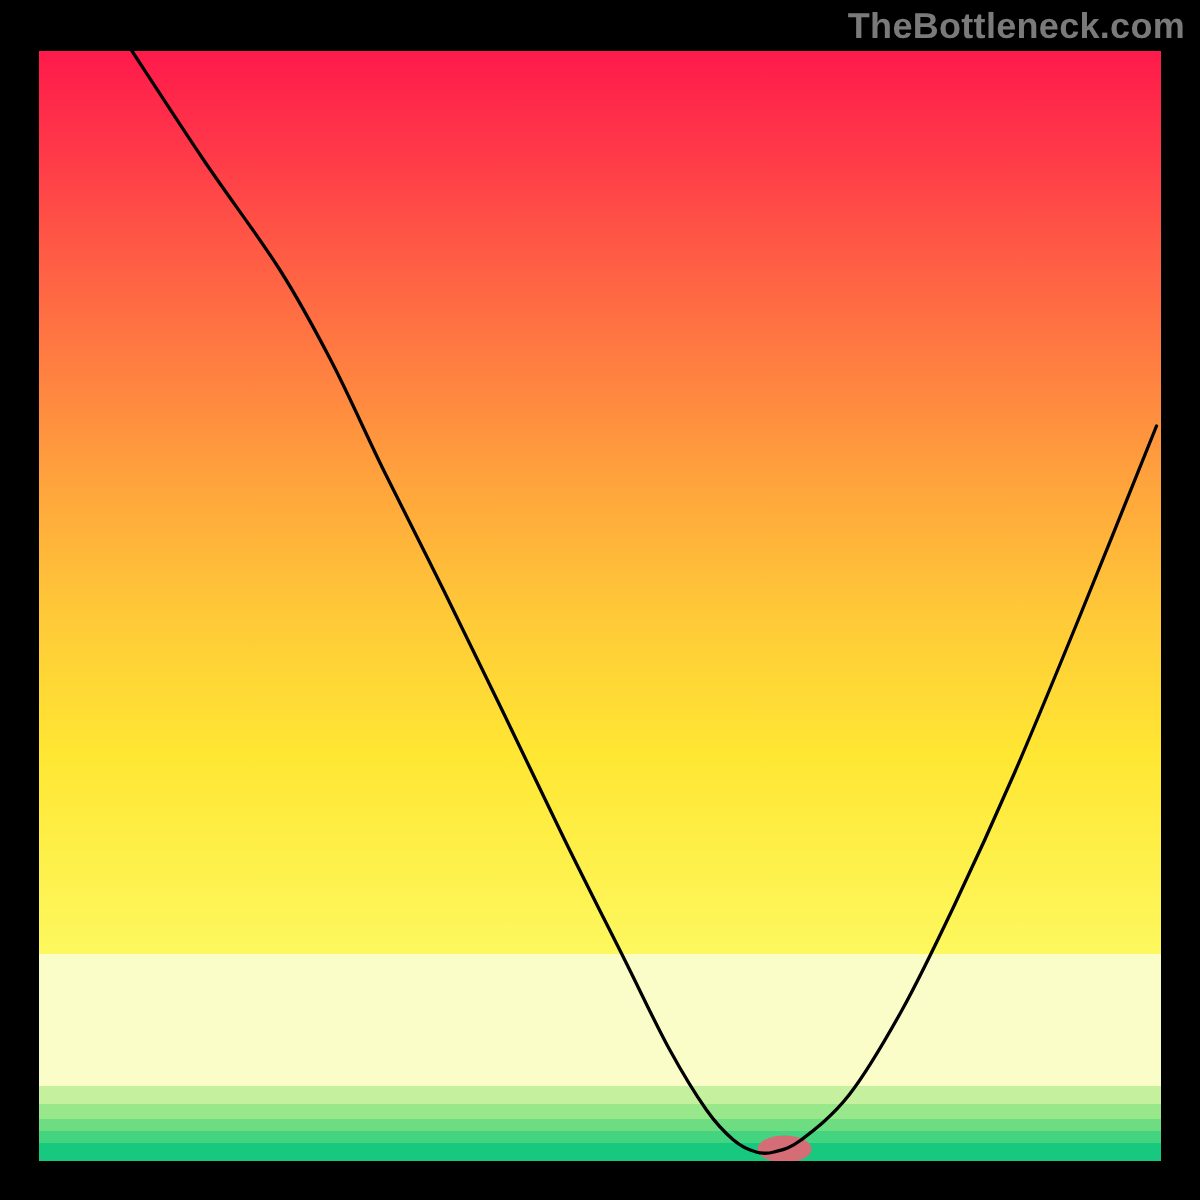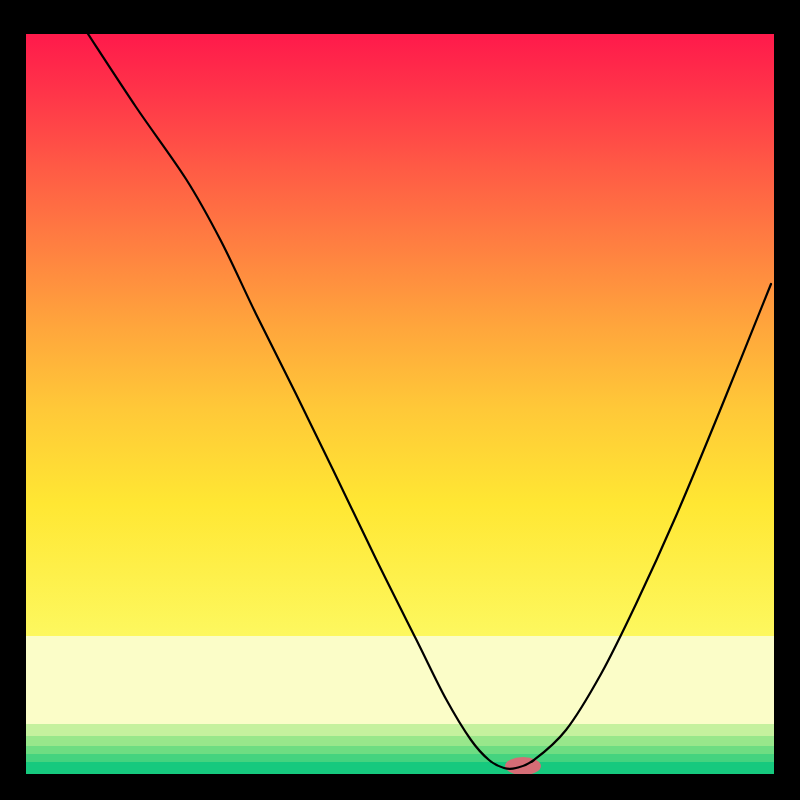--- a/index.html
+++ b/index.html
@@ -50,20 +50,21 @@
     stroke-width: 2.2;
     stroke-linecap: round;
     stroke-linejoin: round;
   }
 </style>
 </head>
 <body>
 
 <div class="frame">
 
+  <div class="watermark">TheBottleneck.com</div>
 
   <div class="plot-outer">
     <svg viewBox="0 0 748 740" preserveAspectRatio="none">
 
       <defs>
         <linearGradient id="grad" x1="0" y1="0" x2="0" y2="1">
           <stop offset="0%" stop-color="#ff1a4b"></stop>
           <stop offset="10%" stop-color="#ff3549"></stop>
           <stop offset="22%" stop-color="#ff5a45"></stop>
           <stop offset="35%" stop-color="#ff7f41"></stop>

